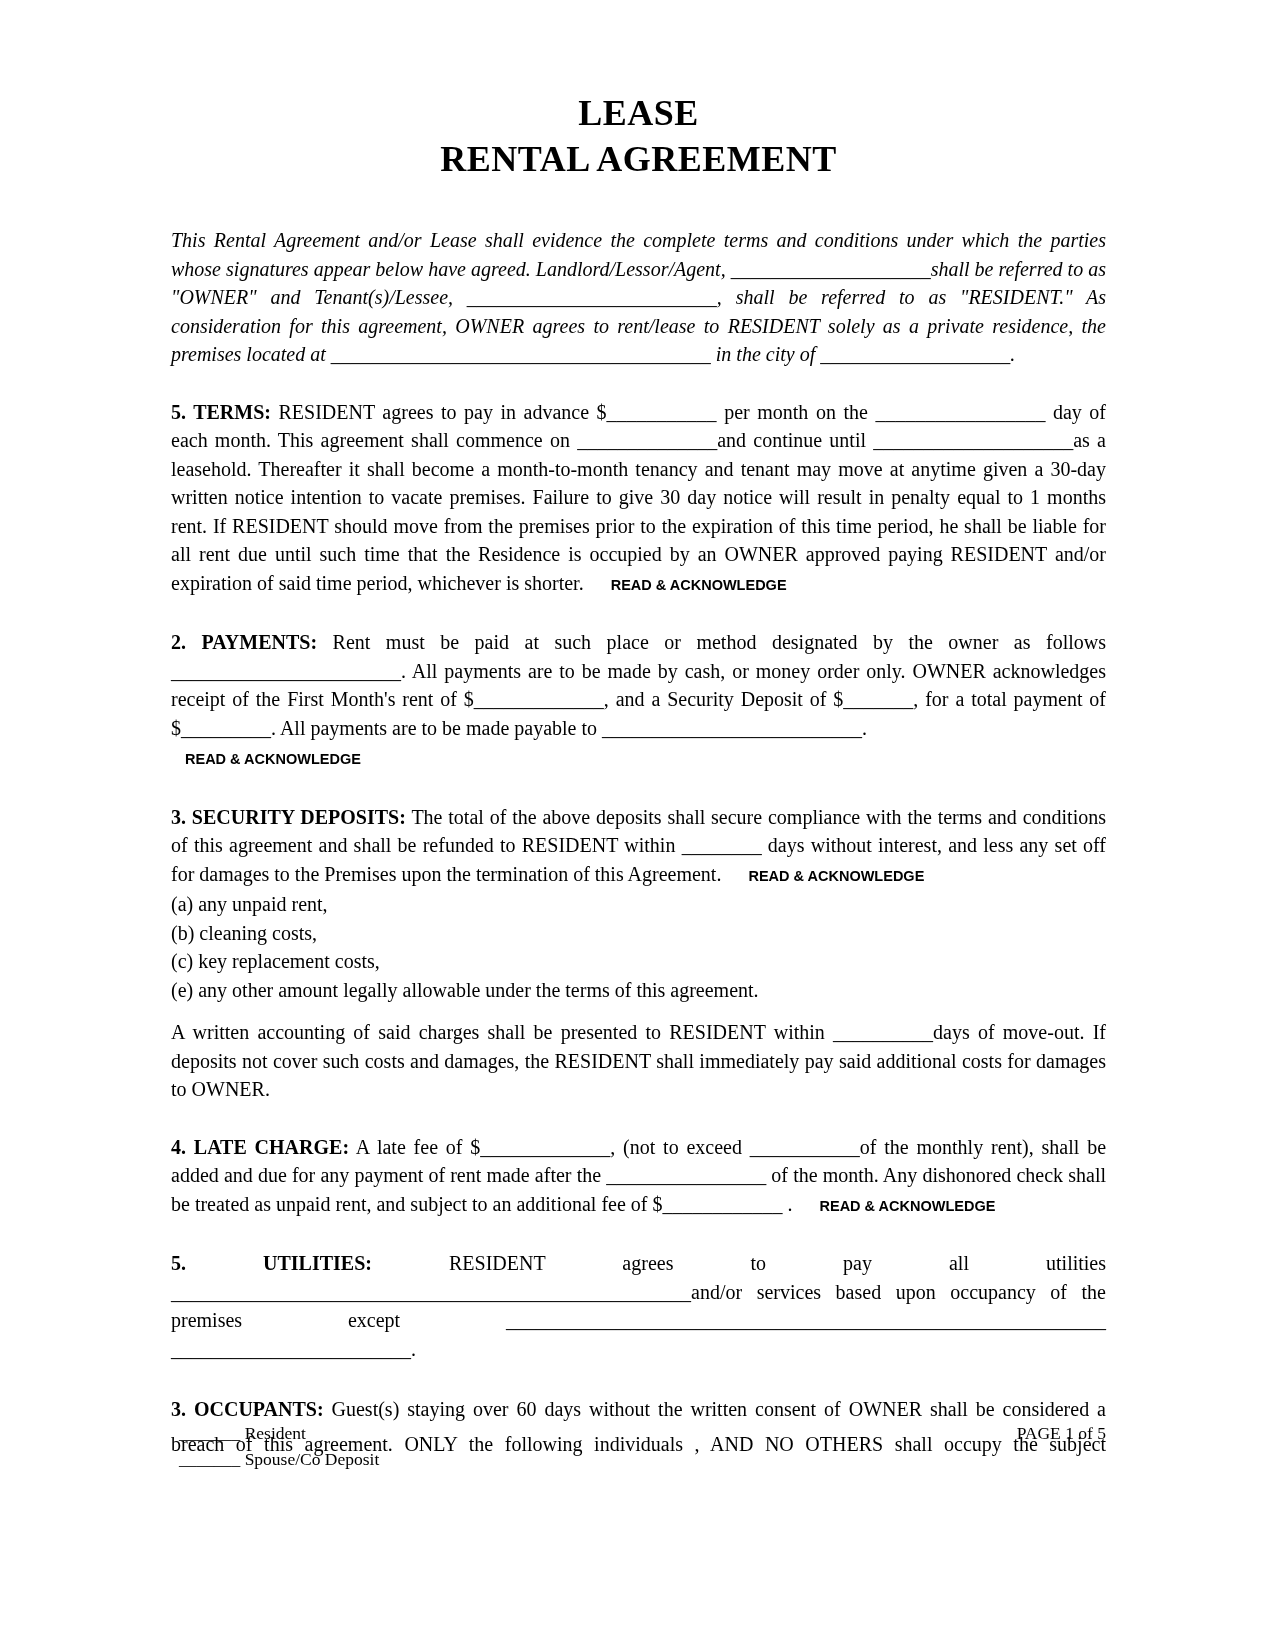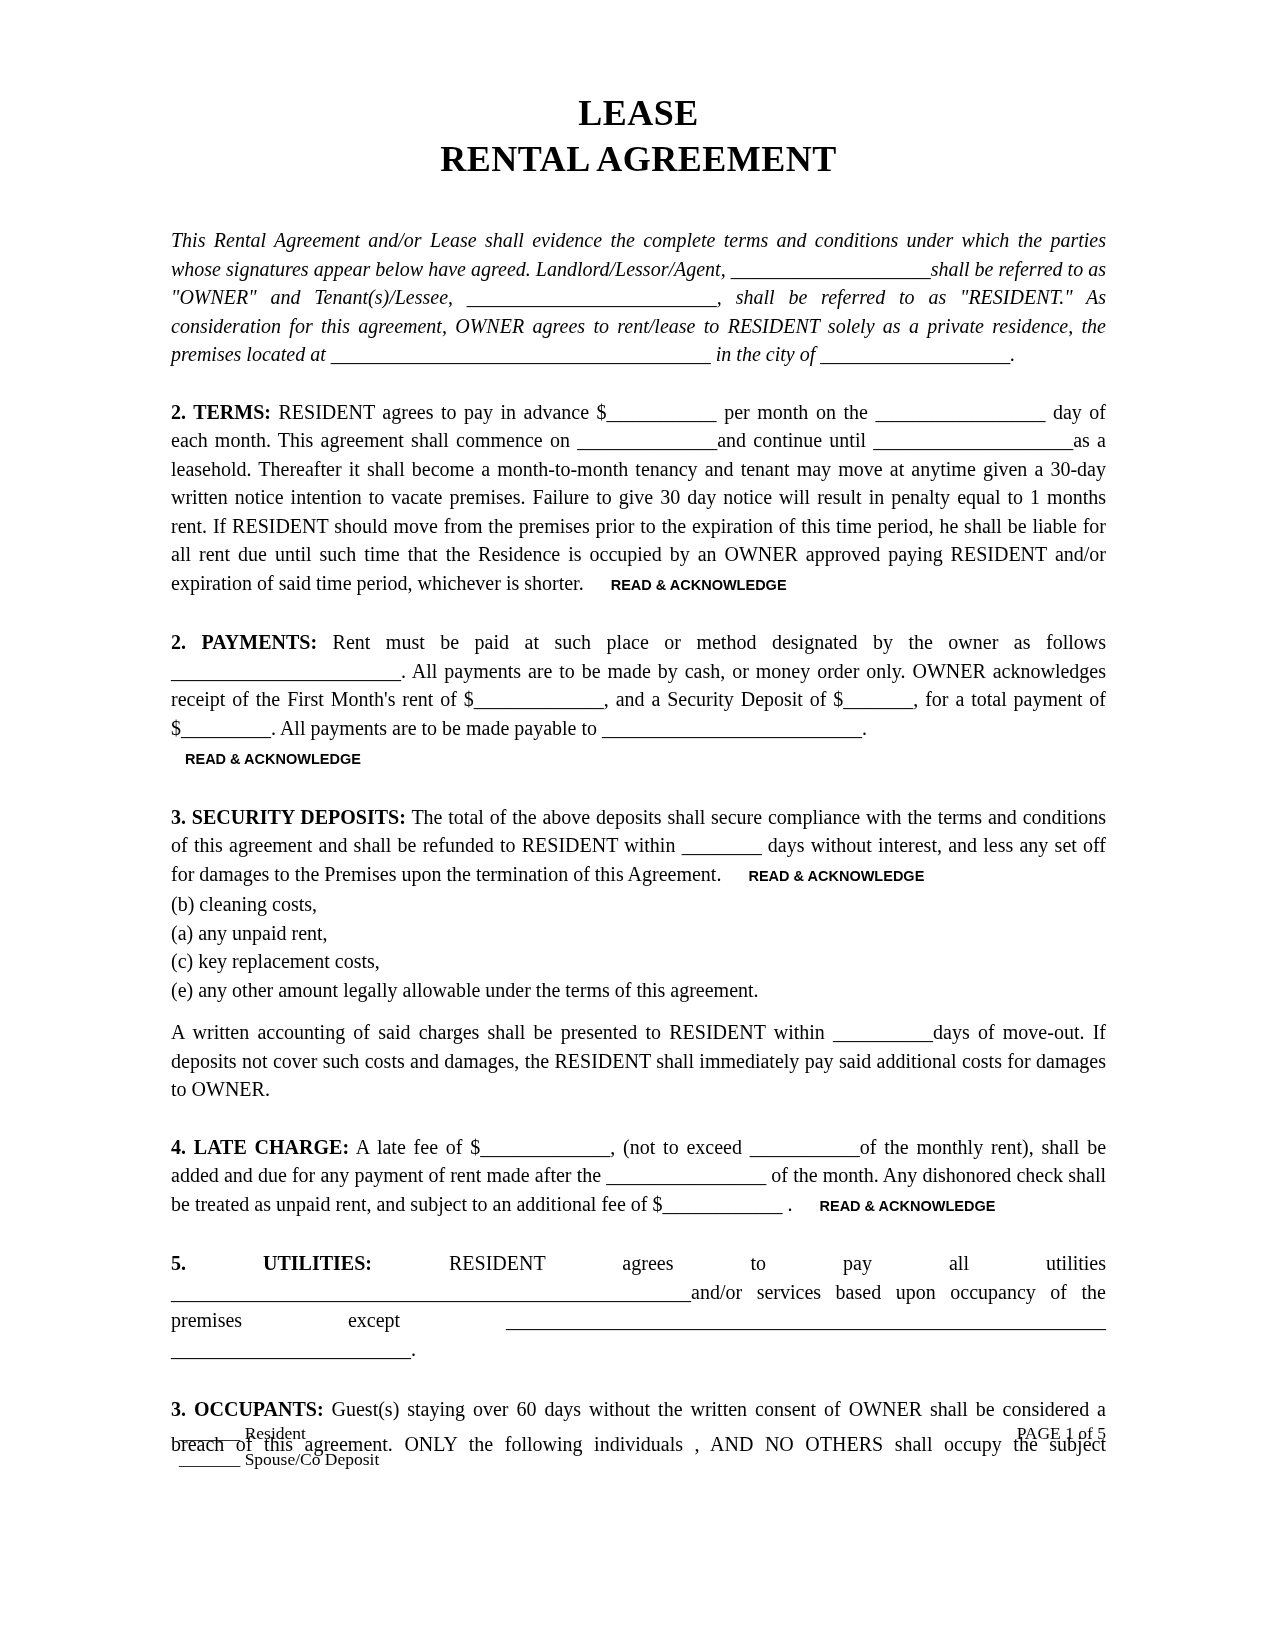--- a/index.html
+++ b/index.html
@@ -61,42 +61,42 @@
 <div class="page">
 
   <div class="title">
     <div>LEASE</div>
     <div>RENTAL AGREEMENT</div>
   </div>
 
   <p class="para intro">This Rental Agreement and/or Lease shall evidence the complete terms and conditions under which the parties whose signatures appear below have agreed. Landlord/Lessor/Agent, ____________________shall be referred to as "OWNER" and Tenant(s)/Lessee, _________________________, shall be referred to as "RESIDENT." As consideration for this agreement, OWNER agrees to rent/lease to RESIDENT solely as a private residence, the premises located at ______________________________________ in the city of ___________________.</p>
 
   <p class="para">
-    <span class="sec-head">2. TERMS:</span>
+    <span class="sec-head">5. TERMS:</span>
     <span>RESIDENT agrees to pay in advance $___________ per month on the _________________ day of each month. This agreement shall commence on ______________and continue until ____________________as a leasehold. Thereafter it shall become a month-to-month tenancy and tenant may move at anytime given a 30-day written notice intention to vacate premises. Failure to give 30 day notice will result in penalty equal to 1 months rent. If RESIDENT should move from the premises prior to the expiration of this time period, he shall be liable for all rent due until such time that the Residence is occupied by an OWNER approved paying RESIDENT and/or expiration of said time period, whichever is shorter.</span>
     <span class="ack">READ &amp; ACKNOWLEDGE</span>
   </p>
 
   <div>
     <p class="para">
       <span class="sec-head">2. PAYMENTS:</span>
       <span>Rent must be paid at such place or method designated by the owner as follows _______________________. All payments are to be made by cash, or money order only. OWNER acknowledges receipt of the First Month's rent of $_____________, and a Security Deposit of $_______, for a total payment of $_________. All payments are to be made payable to __________________________.</span>
     </p>
     <div class="ack-line">READ &amp; ACKNOWLEDGE</div>
   </div>
 
   <div>
     <p class="para">
       <span class="sec-head">3. SECURITY DEPOSITS:</span>
       <span>The total of the above deposits shall secure compliance with the terms and conditions of this agreement and shall be refunded to RESIDENT within ________ days without interest, and less any set off for damages to the Premises upon the termination of this Agreement.</span>
       <span class="ack">READ &amp; ACKNOWLEDGE</span>
     </p>
     <div>
+      <div class="list-item">(a) any unpaid rent,</div>
       <div class="list-item">(b) cleaning costs,</div>
-      <div class="list-item">(a) any unpaid rent,</div>
       <div class="list-item">(c) key replacement costs,</div>
       <div class="list-item">(e) any other amount legally allowable under the terms of this agreement.</div>
     </div>
     <p class="para closing">A written accounting of said charges shall be presented to RESIDENT within __________days of move-out. If deposits not cover such costs and damages, the RESIDENT shall immediately pay said additional costs for damages to OWNER.</p>
   </div>
 
   <p class="para">
     <span class="sec-head">4. LATE CHARGE:</span>
     <span>A late fee of $_____________, (not to exceed ___________of the monthly rent), shall be added and due for any payment of rent made after the ________________ of the month. Any dishonored check shall be treated as unpaid rent, and subject to an additional fee of $____________ .</span>
     <span class="ack">READ &amp; ACKNOWLEDGE</span>

